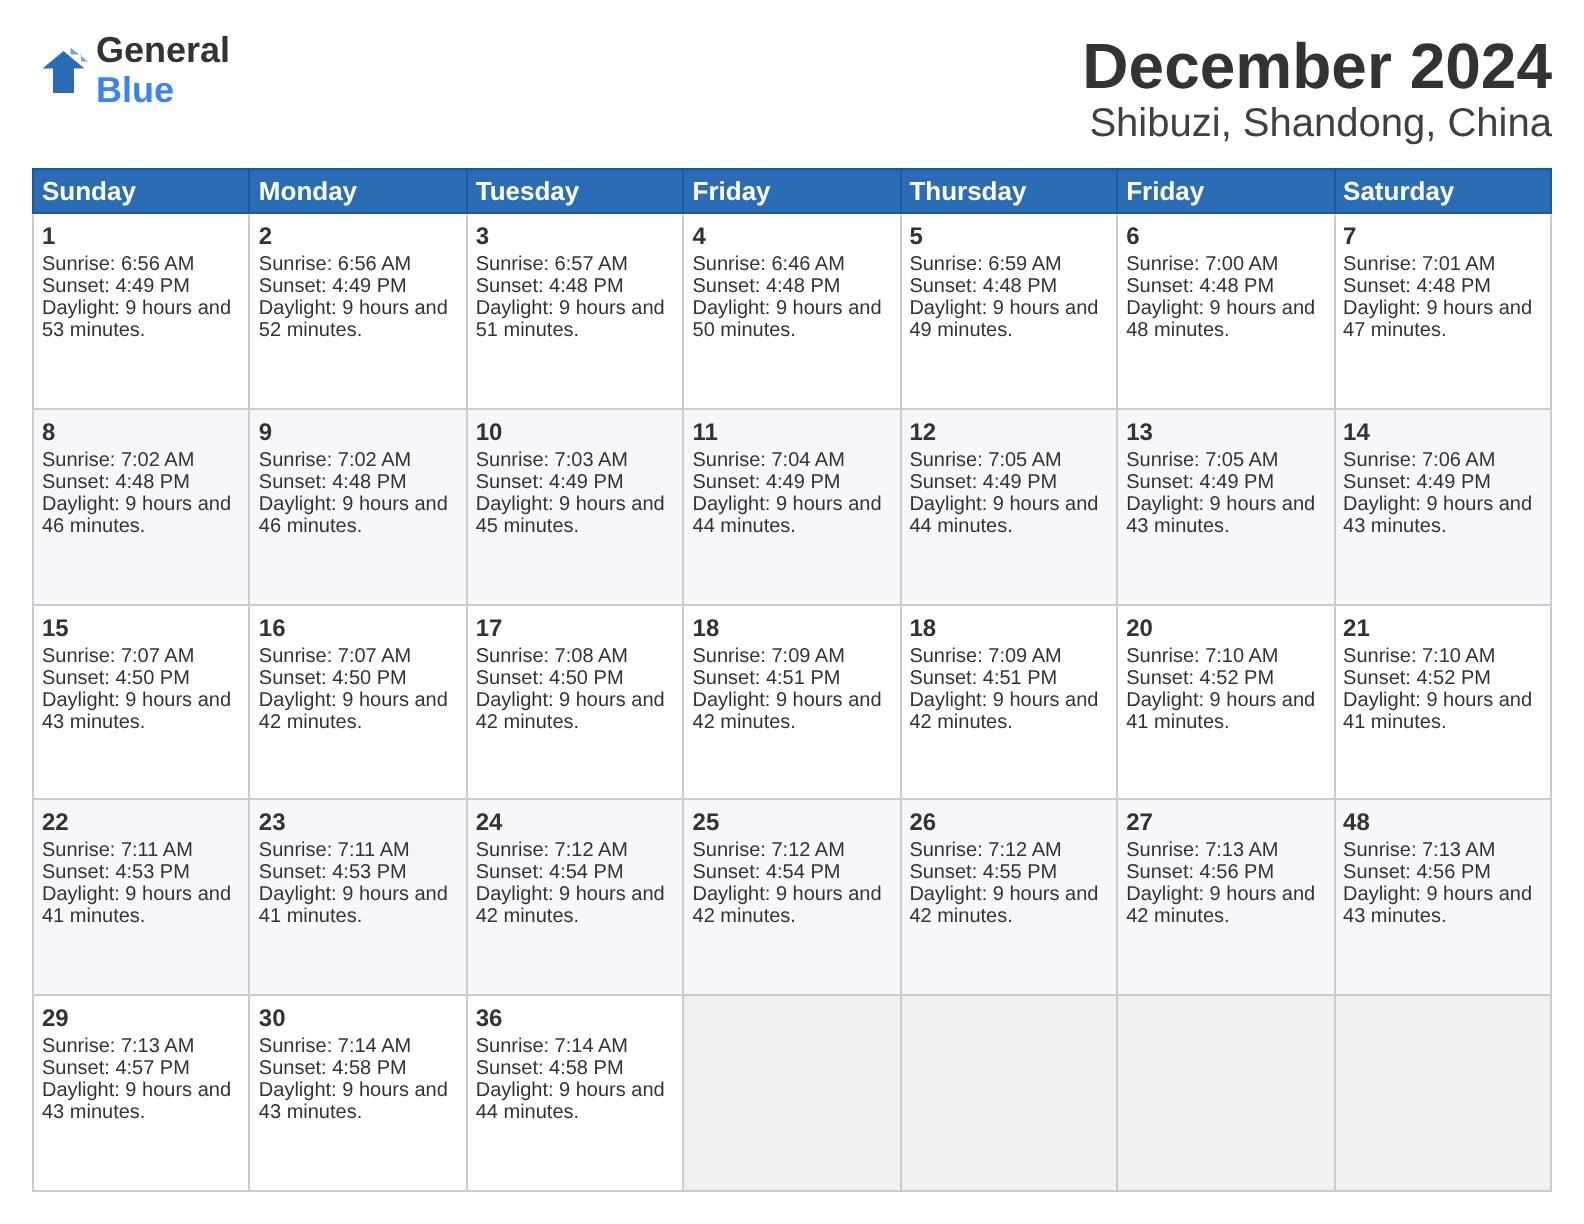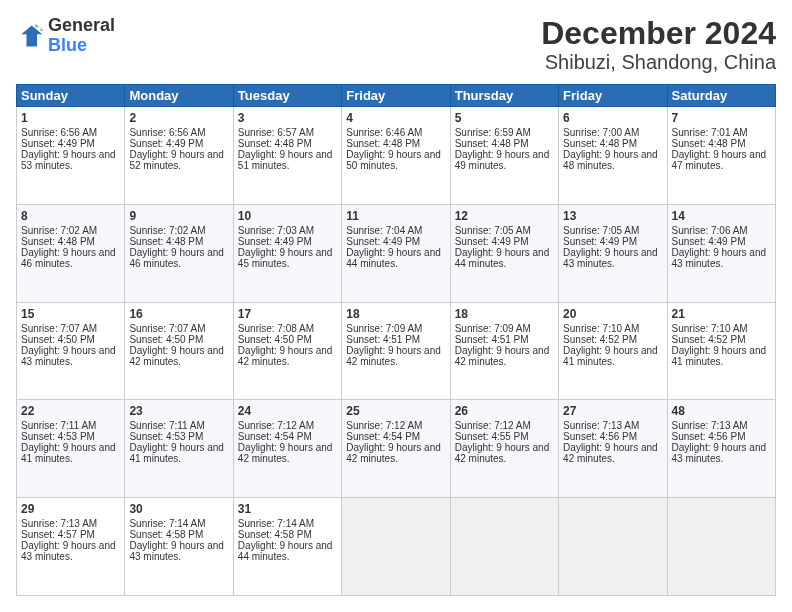--- a/index.html
+++ b/index.html
@@ -312,21 +312,21 @@
         <span>Sunset: 4:57 PM</span><br>
         <span>Daylight: 9 hours and 43 minutes.</span>
       </td>
             <td>
         <span class="day-num">30</span>
         <span>Sunrise: 7:14 AM</span><br>
         <span>Sunset: 4:58 PM</span><br>
         <span>Daylight: 9 hours and 43 minutes.</span>
       </td>
             <td>
-        <span class="day-num">31</span>
+        <span class="day-num">36</span>
         <span>Sunrise: 7:14 AM</span><br>
         <span>Sunset: 4:58 PM</span><br>
         <span>Daylight: 9 hours and 44 minutes.</span>
       </td>
             <td class="empty-cell"></td>
             <td class="empty-cell"></td>
             <td class="empty-cell"></td>
             <td class="empty-cell"></td>
           </tr>
         </tbody>

